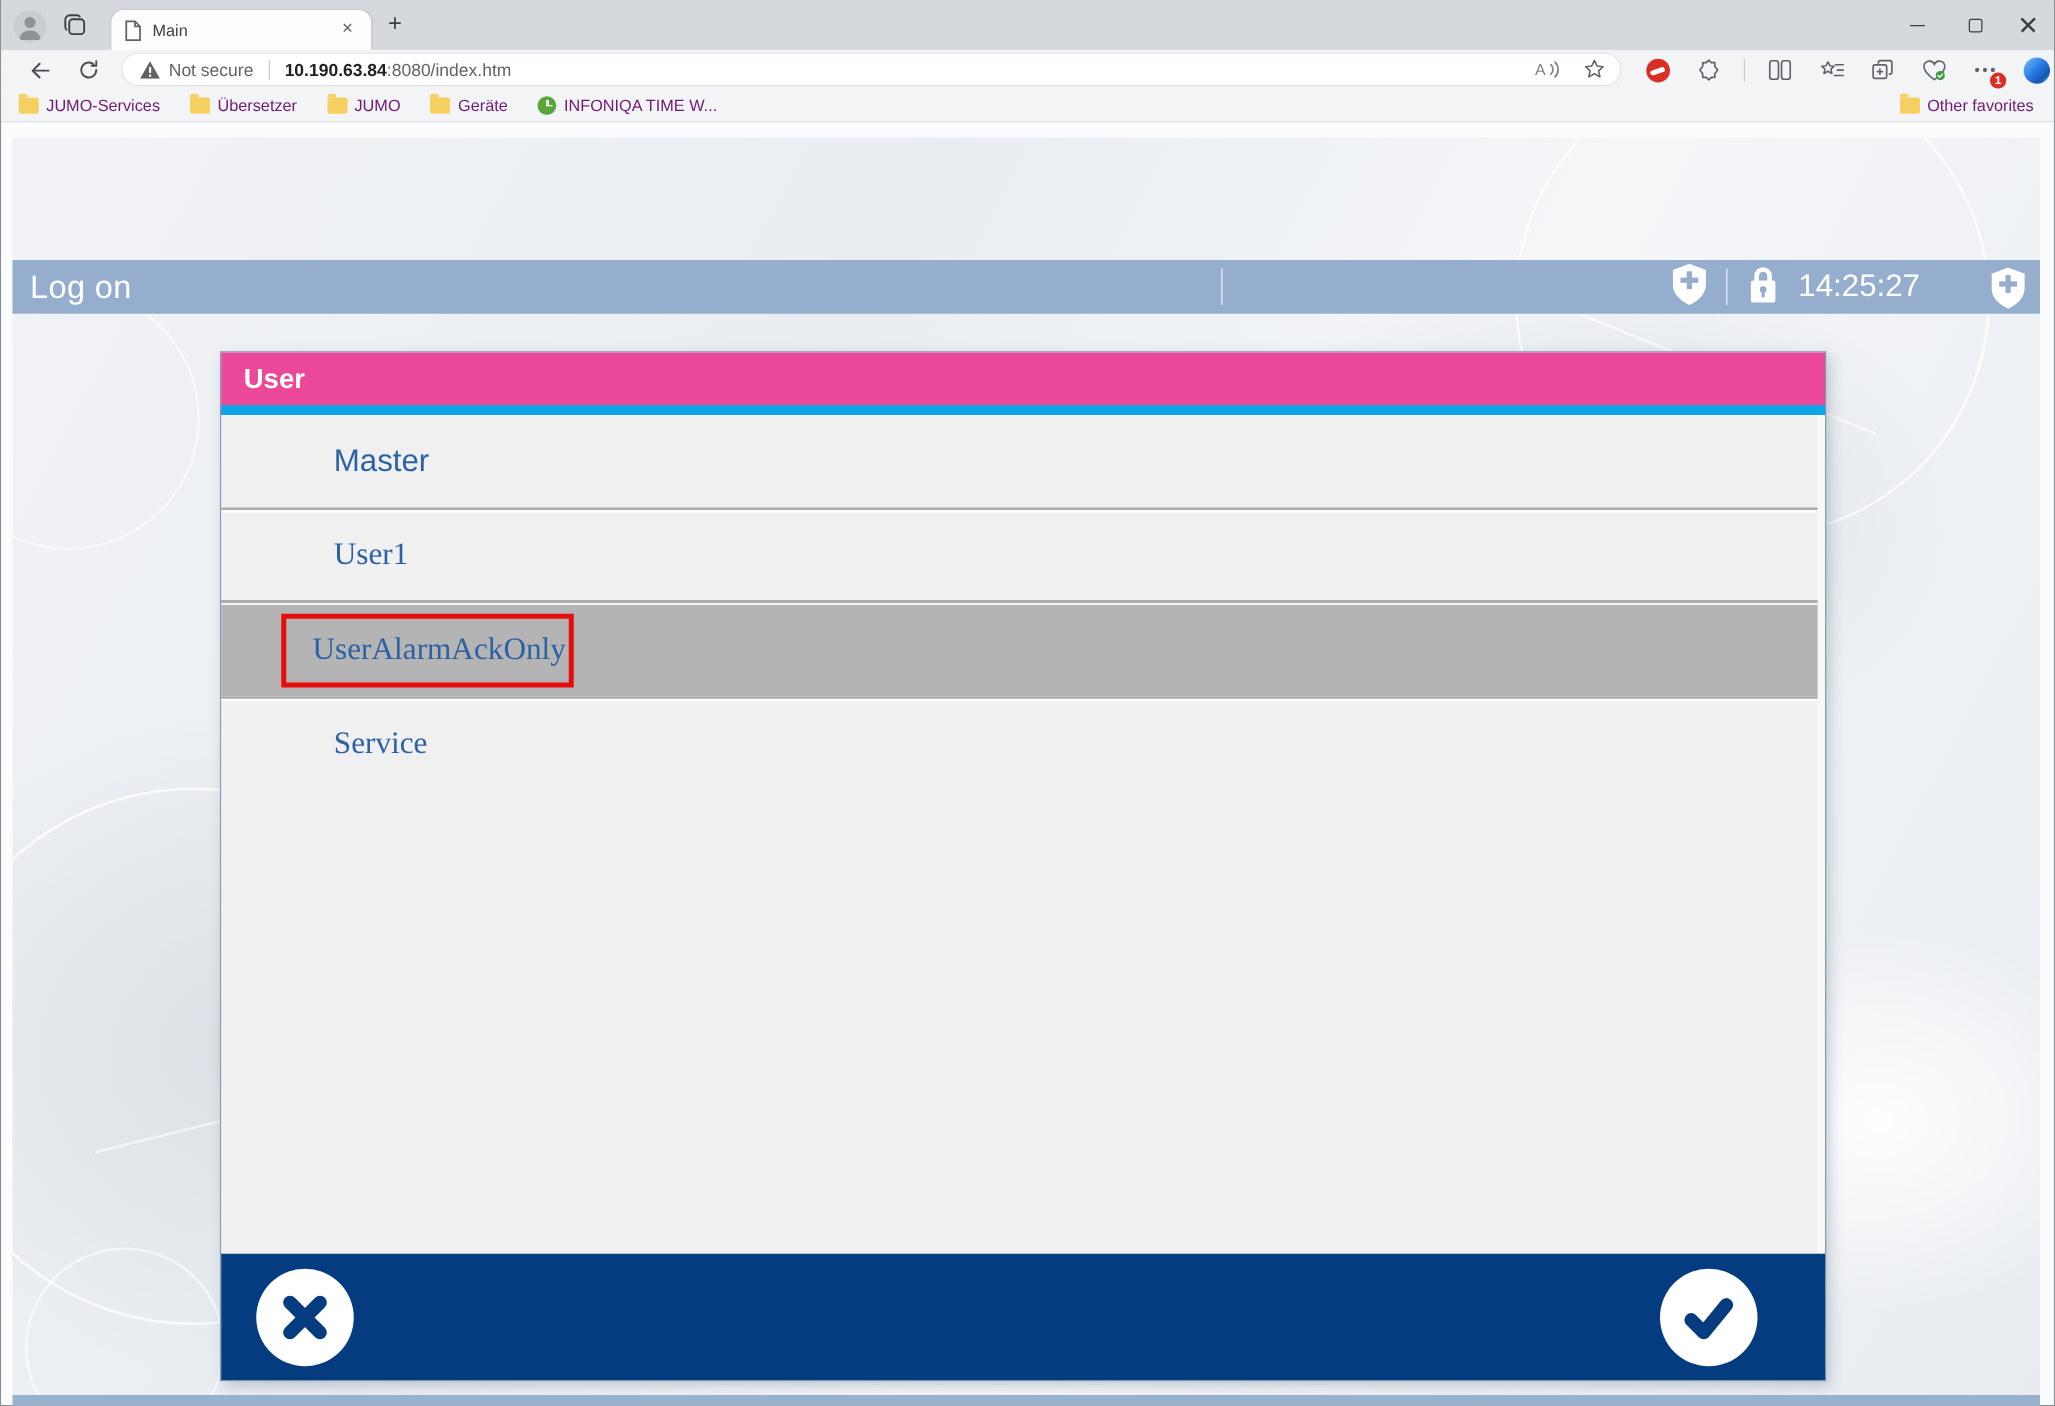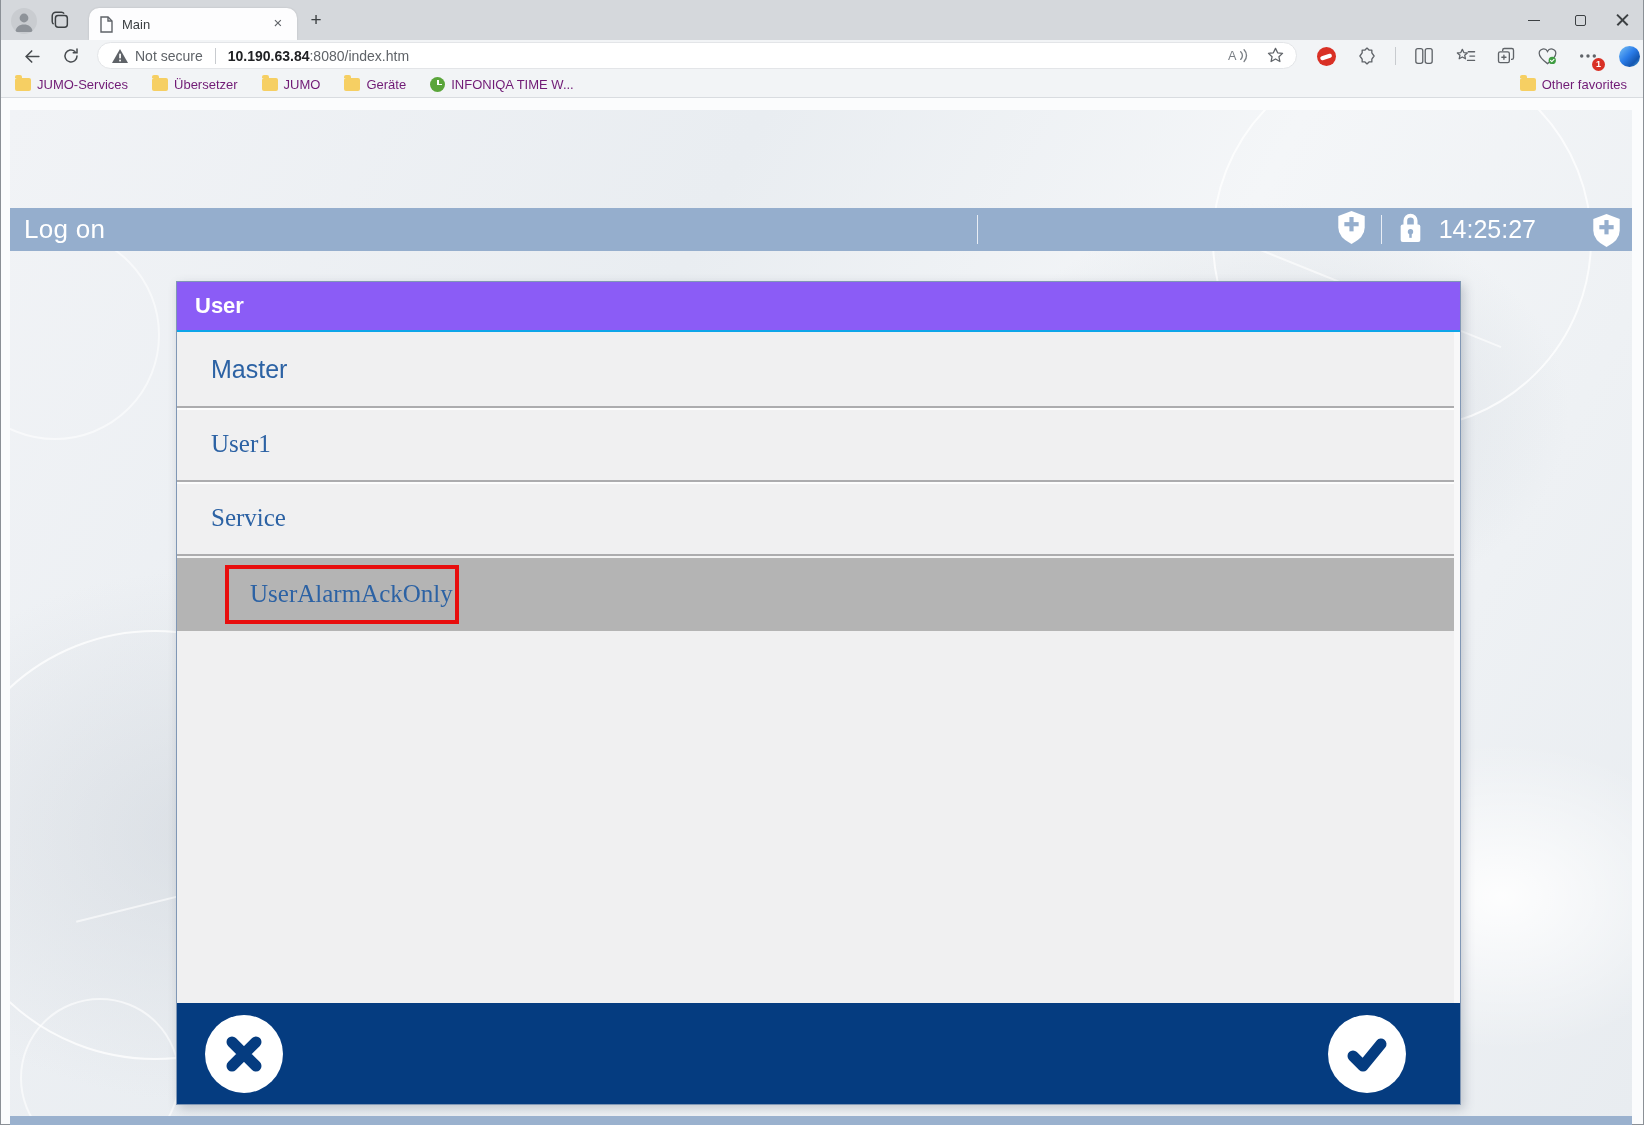--- a/index.html
+++ b/index.html
@@ -71,26 +71,26 @@
   .app-header { position:absolute; left:9px; top:110px; width:1622px; height:43px; background:#95aecd; display:flex; align-items:center; }
   .app-title { color:#fff; font-size:26px; margin-left:14px; letter-spacing:.3px; }
   .hdr-div1 { position:absolute; left:967px; top:7px; width:1px; height:29px; background:#e9eef5; }
   .hdr-right { position:absolute; right:96px; top:0; height:43px; display:flex; align-items:center; gap:16px; }
   .hdr-vsep { width:1px; height:29px; background:#e9eef5; }
   .clock-text { color:#fff; font-size:25px; min-width:96px; }
   .hdr-shield-far { position:absolute; right:12px; top:6px; }
 
   
   .dialog { position:absolute; left:175px; top:183px; width:1285px; height:824px; background:#f0f0f1; border:1px solid #8097b5; box-shadow:3px 4px 10px rgba(60,70,90,.25); display:flex; flex-direction:column; }
-  .dlg-header { height:50px; background:#8b5cf6; display:flex; align-items:center; flex:0 0 auto; border-bottom:2px solid #0ea5e9;text-align:right; }
+  .dlg-header { height:50px; background:#ec4899; display:flex; align-items:center; flex:0 0 auto; border-bottom:8px solid #0ea5e9;text-align:right; }
   .dlg-title { color:#fff; font-size:22px; margin-left:18px; font-weight:600; }
   .dlg-body { flex:1 1 auto; display:flex; flex-direction:column; border-right:6px solid #f8f8f9; }
   .row { height:74px; flex:0 0 auto; position:relative; display:flex; align-items:center; background:#f0f0f1; cursor:pointer; }
   .row + .row { border-top:2px solid #acacae; box-shadow:inset 0 2px 0 rgba(255,255,255,.85);font-family:Liberation Serif, serif; }
-  .row-label { margin-left:34px; font-size:25px; color:#2c62a4; }
+  .row-label { margin-left:90px; font-size:25px; color:#2c62a4; }
   .row.selected { background:#b4b4b4; height:77px; }
   .row.selected .row-label { margin-left:73px; }
   .hl-box { position:absolute; left:48px; top:9px; width:234px; height:59px; border:4px solid #e80d0d; }
   .dlg-spacer { flex:1 1 auto; background:#f0f0f1; }
   .dlg-footer { height:101px; background:#053c80; flex:0 0 auto; display:flex; align-items:center; justify-content:space-between; padding:0 54px 0 28px; }
   .circle-btn { width:78px; height:78px; border-radius:50%; background:#fff; display:flex; align-items:center; justify-content:center; cursor:pointer; }
 
   
   .bottom-bar { position:absolute; left:9px; top:1018px; width:1622px; height:100px; background:#9ab1ce; display:flex; align-items:center; }
 </style>
@@ -292,26 +292,26 @@
       <div class="dlg-header">
         <span class="dlg-title">User</span>
       </div>
       <div class="dlg-body">
         <div class="row">
           <span class="row-label">Master</span>
         </div>
         <div class="row">
           <span class="row-label">User1</span>
         </div>
-        <div class="row">
-          <span class="row-label">Service</span>
-        </div>
         <div class="row selected">
           <div class="hl-box"></div>
           <span class="row-label">UserAlarmAckOnly</span>
+        </div>
+        <div class="row">
+          <span class="row-label">Service</span>
         </div>
         <div class="dlg-spacer"></div>
       </div>
       <div class="dlg-footer">
         <div class="circle-btn">
           <svg width="46" height="46" viewBox="0 0 46 46">
               <path d="M11 11 L35 35 M35 11 L11 35" stroke="#053c80" stroke-width="11" stroke-linecap="round"></path>
             </svg>
         </div>
         <div class="circle-btn">

